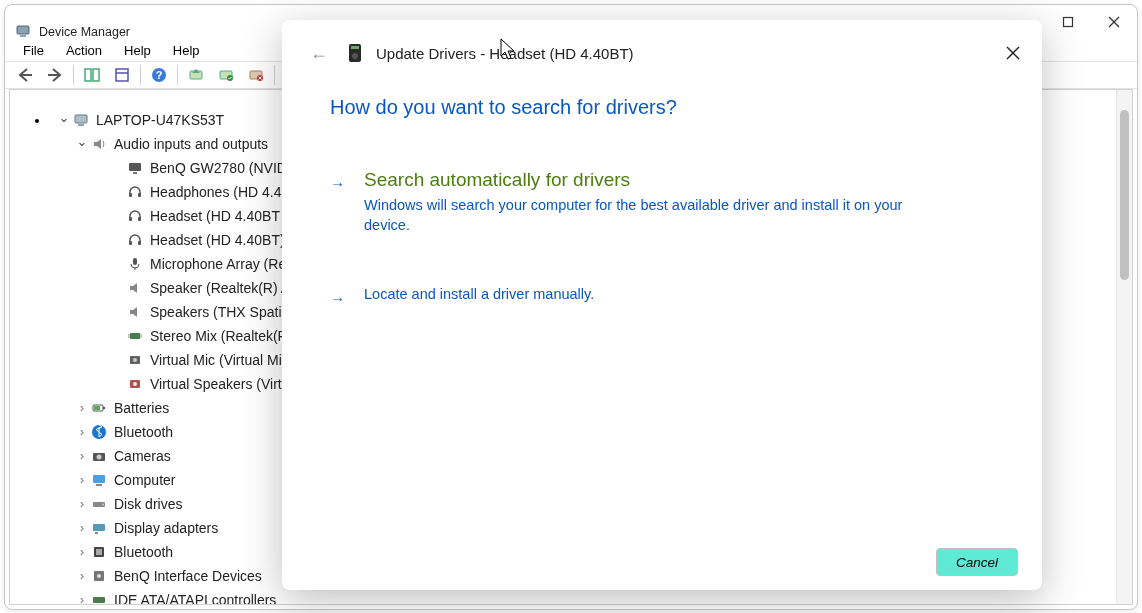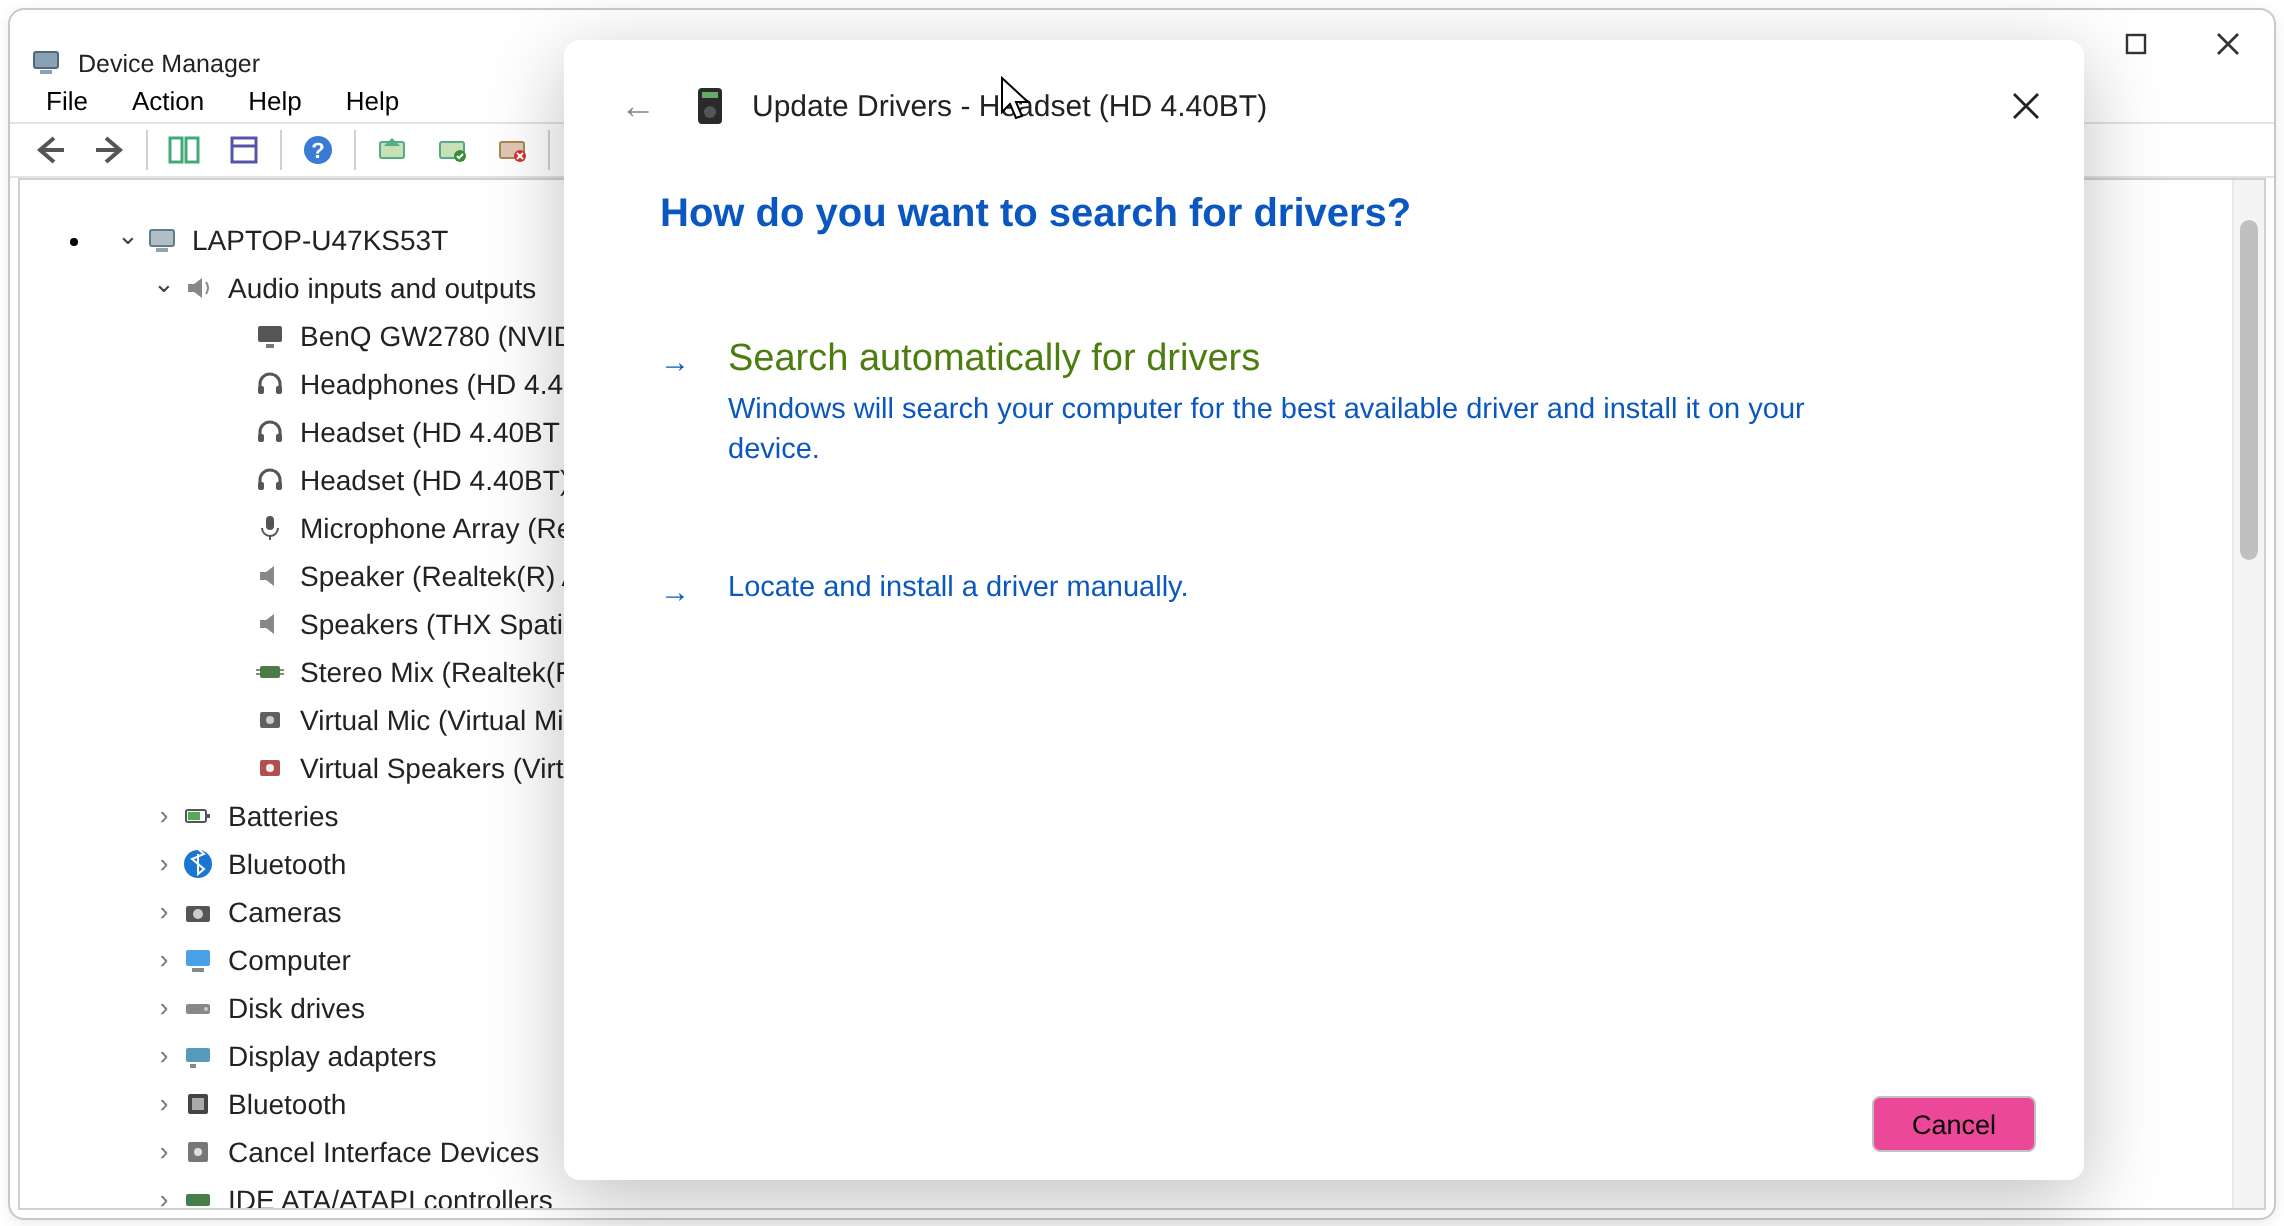--- a/index.html
+++ b/index.html
@@ -33,27 +33,27 @@
   .scrollbar-track { width:16px; background:#f4f4f4; position:relative; border-left:1px solid #e8e8e8;}
   .scrollbar-thumb { position:absolute; left:3px; right:3px; top:20px; height:170px; background:#c0c0c0; border-radius:6px;}
   
   .dialog { position:absolute; left:282px; top:20px; width:760px; height:570px; background:#fff; border-radius:8px; box-shadow:0 10px 40px rgba(0,0,0,.25);}
   .dialog-header { height:66px; display:flex; align-items:center; padding:0 20px 0 28px; }
   .back-arrow { font-size:18px; color:#888; margin-right:18px;}
   .hdr-icon { width:18px; height:22px; margin-right:12px; }
   .dialog-title { font-size:15px; color:#222; flex:1;}
   .dialog-close { width:18px; height:18px; font-size:16px; color:#222; display:flex; align-items:center; justify-content:center;}
   .dialog-body { padding:10px 60px 0 48px;}
-  .heading { font-size:20px; color:#0a57c2; font-weight:700; margin-bottom:50px;}
+  .heading { font-size:20px; color:#0a57c2; font-weight:400; margin-bottom:50px;}
   .option { margin-bottom:48px; padding-left:34px; position:relative;}
   .option .arrow { position:absolute; left:0; top:4px; color:#0a57c2; font-size:15px;}
   .option .opt-title { font-size:19px; color:#4d7c0f; font-weight:400; margin-bottom:4px;}
   .option .opt-desc { font-size:14.5px; color:#0a57c2; line-height:1.4; max-width:560px;}
   .dialog-footer { position:absolute; right:24px; bottom:14px;}
-  .btn { min-width:82px; height:28px; font-size:13.5px; background:#ec4899; border:1px solid #c0c0c0; border-radius:4px; padding:0 14px; display:flex; align-items:center; justify-content:center;}
+  .btn { min-width:82px; height:28px; font-size:13.5px; background:#5eead4; border:1px solid #c0c0c0; border-radius:4px; padding:0 14px; display:flex; align-items:center; justify-content:center;font-style:italic;}
   .cursor { position:absolute; left:500px; top:38px; pointer-events:none;}
   
   .ic-computer svg, .ic-speaker svg, .ic-headphone svg, .ic-mon svg, .ic-mic svg, .ic-generic svg {width:16px;height:16px;}
 </style>
 </head>
 <body>
 
 <div class="window">
 
   <div class="titlebar">
@@ -396,21 +396,21 @@
               </li>
             <li class="depth-1 cat-closed">
                 <div class="node">
                   <span class="expander"></span>
                   <span class="node-icon">
                     <svg width="16" height="16" viewBox="0 0 16 16">
                       <rect x="3" y="3" width="10" height="10" fill="#777" rx="1"></rect>
                       <circle cx="8" cy="8" r="2" fill="#ddd"></circle>
                     </svg>
                   </span>
-                  <span class="node-label">Cancel Interface Devices</span>
+                  <span class="node-label">BenQ Interface Devices</span>
                 </div>
               </li>
             <li class="depth-1 cat-closed">
                 <div class="node">
                   <span class="expander"></span>
                   <span class="node-icon">
                     <svg width="16" height="16" viewBox="0 0 16 16">
                       <rect x="2" y="5" width="12" height="6" fill="#4a7c4a" rx="1"></rect>
                     </svg>
                   </span>

